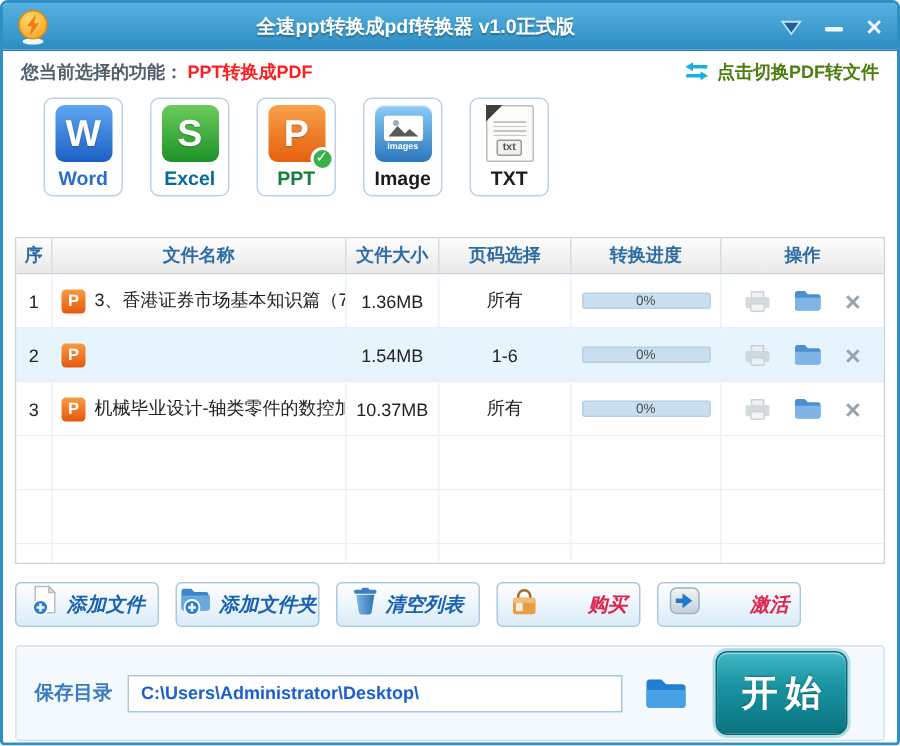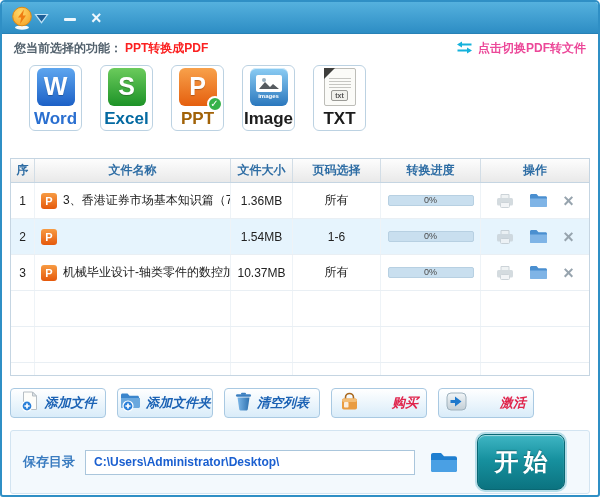--- a/index.html
+++ b/index.html
@@ -39,45 +39,45 @@
   .win-close{ color:#eef7fd; font-size:18px; font-weight:bold; line-height:14px; cursor:pointer;}
   
   .function-bar{
     height:25px; margin-top:2px;
     display:flex; align-items:center;
     padding:0 12px; font-size:12px; font-weight:bold;
   }
   .fn-label{ color:#51606c; }
   .fn-current{ color:#fb2121; margin-left:3px; }
   .switch-link{ margin-left:auto; display:flex; align-items:center; gap:5px; cursor:pointer;}
-  .switch-link .lk{ color:#ec4899; font-size:12px; font-weight:bold;}
+  .switch-link .lk{ color:#4d7c0f; font-size:12px; font-weight:bold;}
   
   .format-tabs{ display:flex; gap:18px; padding:4px 0 0 27px; }
   .tile{
     width:53px; height:66px;
     border:1px solid #bcd2e2; border-radius:6px;
     background:#fff;
     display:flex; flex-direction:column; align-items:center; justify-content:center;
     gap:3px; cursor:pointer;
   }
   .tile-icon{
     width:38px; height:38px; border-radius:6px;
     display:flex; flex-direction:column; align-items:center; justify-content:center;
     position:relative; color:#fff; font-weight:bold;
   }
   .tile-letter{ font-size:25px; line-height:1; text-shadow:0 1px 1px rgba(0,0,0,.25); }
-  .tile-label{ font-size:17px; font-weight:bold; }
+  .tile-label{ font-size:13px; font-weight:bold; }
   .k-word  .tile-icon{ background:linear-gradient(#5ea6ef,#1c60c6); }
   .k-excel .tile-icon{ background:linear-gradient(#6bcb5c,#1d9227); }
   .k-ppt   .tile-icon{ background:linear-gradient(#f8a14b,#e55f0e); }
   .k-image .tile-icon{ background:linear-gradient(#8ccdf4,#2a77bd); box-shadow:inset 0 1px 0 rgba(255,255,255,.6); }
   .k-txt   .tile-icon{ width:32px; background:#fbfbf8; border:1px solid #bdbdb8; border-radius:2px; }
   .k-word  .tile-label{ color:#2a6fd0; }
   .k-excel .tile-label{ color:#0369a1; }
-  .k-ppt   .tile-label{ color:#a16207; }
+  .k-ppt   .tile-label{ color:#15803d; }
   .k-image .tile-label, .k-txt .tile-label{ color:#1c1c1c; }
   .badge{
     position:absolute; right:-6px; bottom:-6px;
     width:16px; height:16px; border-radius:50%;
     background:#35b24a; border:2px solid #fff;
     color:#fff; font-size:10px; line-height:12px; text-align:center;
   }
   .k-image .tile-sub{ font-size:6px; color:#fff; margin-top:1px; line-height:1;}
   .k-txt .tile-sub{
     font-size:7px; color:#555; line-height:1;
@@ -185,20 +185,21 @@
             <radialGradient id="glg" cx="40%" cy="30%" r="90%">
           <stop offset="0" stop-color="#ffd96a"></stop>
               <stop offset="1" stop-color="#f59b1c"></stop>
         </radialGradient>
           </defs>
         <ellipse cx="11.5" cy="21.6" rx="7" ry="2.1" fill="#fff" opacity=".95"></ellipse>
         <circle cx="11.5" cy="10.5" r="9.3" fill="url(#glg)" stroke="#e08a10"></circle>
         <path d="M13.5 3.5 L7.5 11.5 h3.2 L9.5 18 l6-8.5 h-3.2 Z" fill="#ef7d12"></path>
       </svg>
     </span>
+    <span class="title">全速ppt转换成pdf转换器 v1.0正式版</span>
     <span class="win-controls">
       <span class="win-menu">
         <svg width="15" height="11" viewBox="0 0 15 11">
           <path d="M1.5 1.5 h12 L7.5 9.7 Z" fill="#1e5f98" stroke="#bfe2f6" stroke-width="1.2"></path>
         </svg>
       </span>
       <span class="win-min">
           <i></i>
         </span>
       <span class="win-close">×</span>

